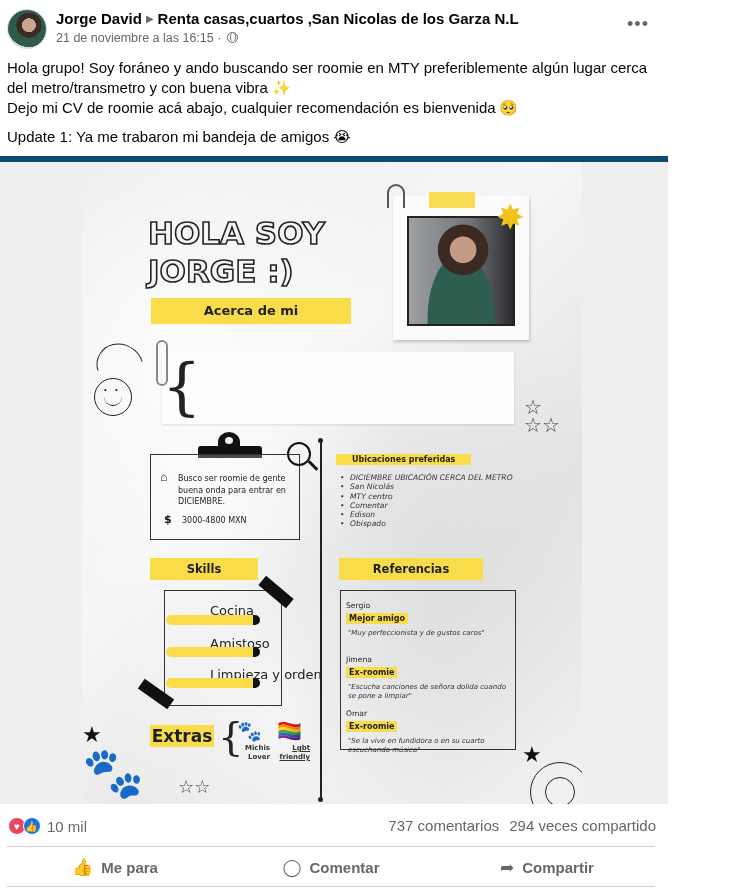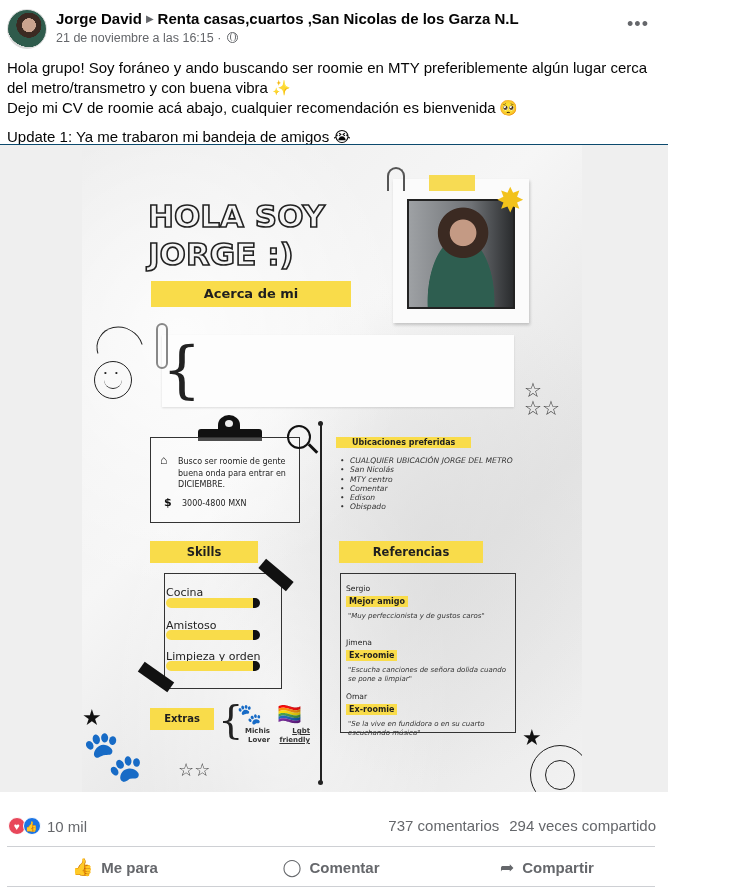--- a/index.html
+++ b/index.html
@@ -18,21 +18,21 @@
   .globe { display: inline-block; width: 11px; height: 11px; border-radius: 50%; border: 1.5px solid #65676b; vertical-align: -1px; margin-left: 2px; position: relative; }
   .globe::after { content: ""; position: absolute; left: 2px; top: 0; width: 4px; height: 8px; border-left: 1px solid #65676b; border-right: 1px solid #65676b; border-radius: 50%; }
   .more-btn { position: absolute; left: 624px; top: 14px; width: 28px; height: 24px; font-size: 18px; color: #65676b; text-align: center; line-height: 20px; letter-spacing: 1px; }
 
   
   .post-text { position: absolute; left: 7px; top: 58px; width: 660px; font-size: 15px; line-height: 20px; color: #050505; }
   .post-text p { margin: 0; }
   .post-text .update { margin-top: 9px; }
 
   
-  .image-wrap { position: absolute; left: 0; top: 144px; width: 668px; height: 648px; background: #efefef; border-top: 1px solid #0c4a6e; overflow: hidden; }
+  .image-wrap { position: absolute; left: 0; top: 156px; width: 668px; height: 648px; background: #efefef; border-top: 6px solid #0c4a6e; overflow: hidden; }
   .poster { position: absolute; left: 82px; top: 0; width: 500px; height: 648px;
             background:
               radial-gradient(ellipse at 20% 30%, rgba(255,255,255,0.8), transparent 40%),
               radial-gradient(ellipse at 70% 60%, rgba(220,220,220,0.7), transparent 45%),
               radial-gradient(ellipse at 40% 85%, rgba(255,255,255,0.6), transparent 40%),
               linear-gradient(135deg, #ececec, #f6f6f6 40%, #e4e4e4 70%, #f2f2f2);
             overflow: hidden; }
   .p-abs { position: absolute; }
 
   .hello { left: 66px; top: 52px; font-family: "DejaVu Sans", sans-serif; font-weight: bold; font-size: 31px; line-height: 38px;
@@ -74,31 +74,31 @@
   .vline::before, .vline::after { content: ""; position: absolute; left: -2px; width: 5px; height: 5px; border-radius: 50%; background: #222; }
   .vline::before { top: -2px; } .vline::after { bottom: -2px; }
 
   .loc-title { left: 254px; top: 292px; padding: 1px 16px; background: #f9dc4a; font-family: "DejaVu Sans", sans-serif; font-weight: bold; font-size: 8px; color: #1f1f1f; }
   .loc-list { left: 258px; top: 311px; width: 200px; list-style: none; font-family: "DejaVu Sans", sans-serif; font-style: italic; font-size: 7.6px; line-height: 9.3px; color: #333; }
   .loc-list li { padding-left: 10px; position: relative; }
   .loc-list li::before { content: "•"; position: absolute; left: 0; font-style: normal; }
 
   .skills-bar { left: 68px; top: 396px; width: 108px; height: 22px; font-size: 11.5px; line-height: 22px; }
   .skills-box { left: 82px; top: 428px; width: 118px; height: 116px; border: 1.5px solid #333; }
-  .skill-label { font-family: "DejaVu Sans", sans-serif; font-size: 11px; color: #222; }
+  .skill-label { font-family: "DejaVu Sans", sans-serif; font-size: 13px; color: #222; padding-left: 44px; }
   .skill-bar { height: 10px; background: #f9dc4a; border-radius: 5px; border-right: 7px solid #111; }
   .tape-black { width: 36px; height: 12px; background: #111; }
 
   .ref-bar { left: 257px; top: 396px; width: 144px; height: 22px; font-size: 11.5px; line-height: 22px; }
   .ref-box { left: 258px; top: 428px; width: 176px; height: 160px; border: 1.5px solid #333; }
   .ref-name { font-family: "DejaVu Sans", sans-serif; font-size: 7.6px; color: #222; }
   .ref-role { padding: 1px 3px; background: #f9dc4a; font-family: "DejaVu Sans", sans-serif; font-weight: bold; font-size: 8px; color: #1f1f1f; }
   .ref-quote { font-family: "DejaVu Sans", sans-serif; font-style: italic; font-size: 7px; line-height: 9px; color: #333; width: 160px; }
 
-  .extras-bar { left: 68px; top: 563px; width: 64px; height: 22px; font-size: 10px; line-height: 22px; }
+  .extras-bar { left: 68px; top: 563px; width: 64px; height: 22px; font-size: 17px; line-height: 22px; }
   .brace2 { left: 136px; top: 554px; font-size: 40px; line-height: 40px; color: #222; font-family: "DejaVu Serif", serif; }
   .extra-icon { font-size: 20px; line-height: 22px; text-align: center; }
   .extra-label { font-family: "DejaVu Sans", sans-serif; font-weight: bold; font-size: 7px; line-height: 9px; color: #333; text-align: right; width: 40px; }
   .paw { left: 0px; top: 586px; font-size: 50px; line-height: 50px; color: #111; }
   .star-black { font-size: 22px; color: #111; }
   .swirl2 { left: 448px; top: 600px; width: 60px; height: 60px; border: 1.5px solid #222; border-radius: 50%; }
   .swirl2::after { content: ""; position: absolute; left: 14px; top: 14px; width: 28px; height: 28px; border: 1.5px solid #222; border-radius: 50%; }
 
   
   .reactions { position: absolute; left: 8px; top: 816px; height: 20px; display: flex; align-items: center; }
@@ -163,21 +163,21 @@
     <div class="p-abs magnifier"></div>
     <div class="p-abs home-icon">⌂</div>
     <div class="p-abs search-text">Busco ser roomie de gente buena onda para entrar en DICIEMBRE.</div>
     <div class="p-abs dollar-icon">$</div>
     <div class="p-abs price-text">3000-4800 MXN</div>
 
     <div class="p-abs vline"></div>
 
     <div class="p-abs loc-title">Ubicaciones preferidas</div>
     <ul class="p-abs loc-list">
-      <li>CUALQUIER UBICACIÓN JORGE DEL METRO</li>
+      <li>DICIEMBRE UBICACIÓN CERCA DEL METRO</li>
       <li>San Nicolás</li>
       <li>MTY centro</li>
       <li>Comentar</li>
       <li>Edison</li>
       <li>Obispado</li>
     </ul>
 
     <div class="p-abs ybar skills-bar">Skills</div>
     <div class="p-abs skills-box"></div>
     <div class="p-abs tape-black" style="left:176px; top:424px; transform:rotate(40deg);"></div>

